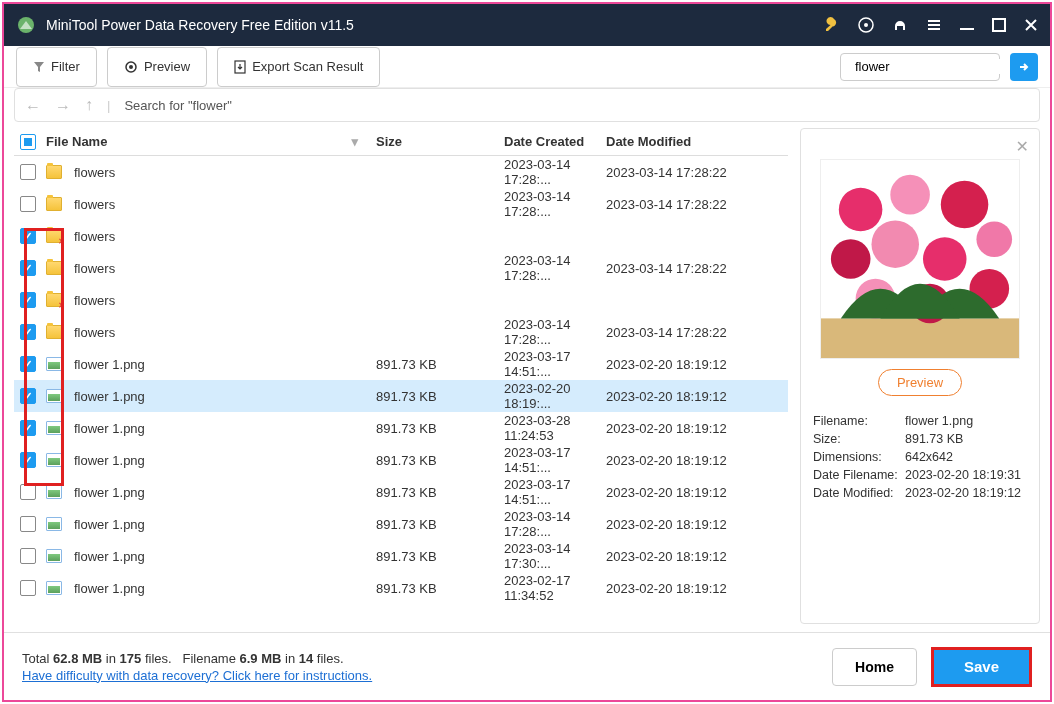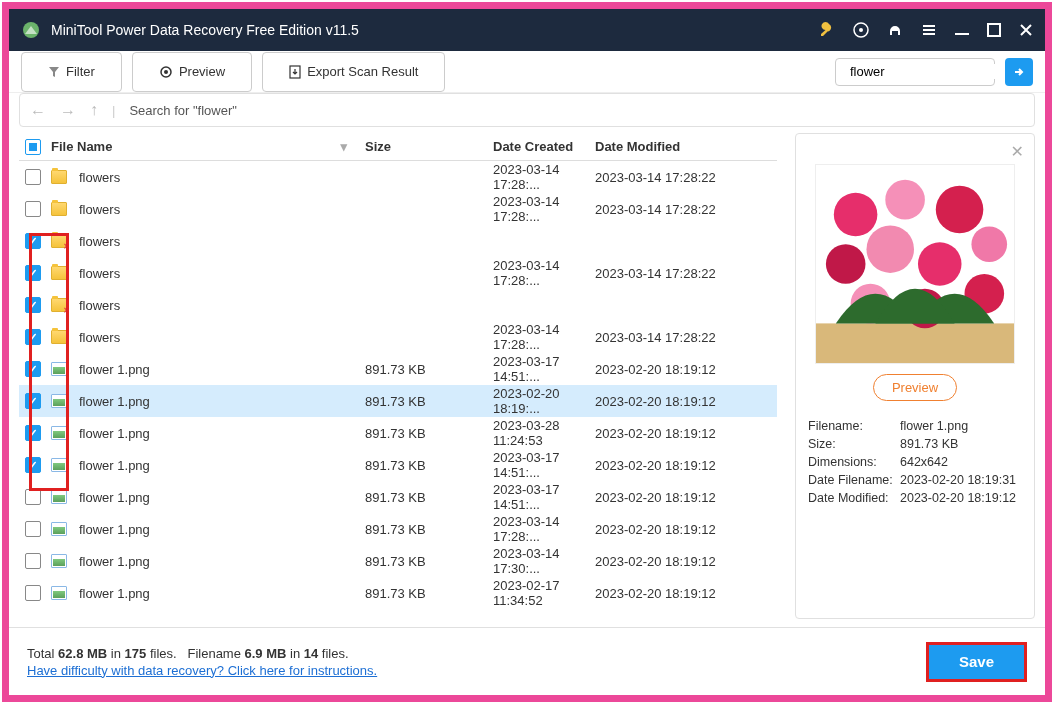--- a/index.html
+++ b/index.html
@@ -1,32 +1,32 @@
 <!DOCTYPE html>
 <html><head>
 <meta charset="utf-8">
 <style>
 * { margin:0; padding:0; box-sizing:border-box; font-family:-apple-system,BlinkMacSystemFont,"Segoe UI",Arial,sans-serif; }
 body { background:#fff; width:1054px; height:704px; overflow:hidden; }
-.window { width:1050px; height:700px; margin:2px; border:7px solid #ec4899; display:flex; flex-direction:column; }
+.window { width:1050px; height:700px; margin:2px; border:2px solid #ec4899; display:flex; flex-direction:column; }
 .titlebar { height:42px; background:#1d2a3e; display:flex; align-items:center; padding:0 12px; color:#fff; }
 .logo-icon { width:20px; height:20px; margin-right:10px; }
 .title-text { font-size:14px; flex:1; }
 .titlebar-right { display:flex; gap:18px; align-items:center; }
 .titlebar-right svg, .titlebar-right span { cursor:pointer; }
 .toolbar { height:42px; background:#fff; display:flex; align-items:center; padding:0 12px; gap:10px; border-bottom:1px solid #eee; }
-.btn { height:40px; padding:0 26px; border:1px solid #ccc; border-radius:4px; background:#fff; font-size:13px; display:flex; align-items:center; gap:6px; cursor:pointer; color:#333; }
+.btn { height:40px; padding:0 16px; border:1px solid #ccc; border-radius:4px; background:#fff; font-size:13px; display:flex; align-items:center; gap:6px; cursor:pointer; color:#333; }
 .btn .icon { color:#666; }
 .toolbar-spacer { flex:1; }
 .search-box { width:160px; height:28px; border:1px solid #ccc; border-radius:4px; display:flex; align-items:center; padding:0 8px; gap:6px; }
 .search-box input { border:none; outline:none; flex:1; font-size:13px; }
 .search-go { width:28px; height:28px; background:#1d9bf0; border-radius:4px; display:flex; align-items:center; justify-content:center; cursor:pointer; }
 .breadcrumb { height:34px; border:1px solid #e0e0e0; margin:0 10px 6px; border-radius:4px; display:flex; align-items:center; padding:0 10px; gap:14px; font-size:13px; color:#555; }
 .nav-arrow { color:#bbb; font-size:16px; cursor:pointer; }
-.main { flex:1; display:flex; padding:0 10px 8px; gap:18px; overflow:hidden; }
+.main { flex:1; display:flex; padding:0 10px 8px; gap:12px; overflow:hidden; }
 .list-pane { flex:1; display:flex; flex-direction:column; overflow:hidden; position:relative; }
 .columns { display:flex; align-items:center; height:28px; border-bottom:1px solid #ddd; font-size:13px; font-weight:bold; color:#333; padding-right:12px; }
 .col-chk { width:28px; display:flex; justify-content:center; }
 .col-name { flex:1; padding-left:4px; display:flex; align-items:center; gap:6px; }
 .col-size { width:110px; }
 .col-dc { width:120px;padding-left:18px; }
 .col-dm { width:170px; }
 .sort-arrow { color:#aaa; margin-left:auto; margin-right:18px; }
 .rows { flex:1; overflow-y:auto; position:relative; }
 .rows::-webkit-scrollbar { width:12px; }
@@ -379,15 +379,16 @@
 
   <div class="footer">
     <div class="footer-left">
       <div class="line1">
         <span>Total </span><b>62.8 MB</b><span> in </span><b>175</b><span> files.</span>
         &nbsp;&nbsp;<span>Filename </span><b>6.9 MB</b><span> in </span><b>14</b><span> files.</span>
       </div>
       <a class="help-link">Have difficulty with data recovery? Click here for instructions.</a>
     </div>
     <div class="footer-spacer"></div>
+    <button class="home-btn">Home</button>
     <button class="save-btn">Save</button>
   </div>
 </div>
 
 </body></html>

